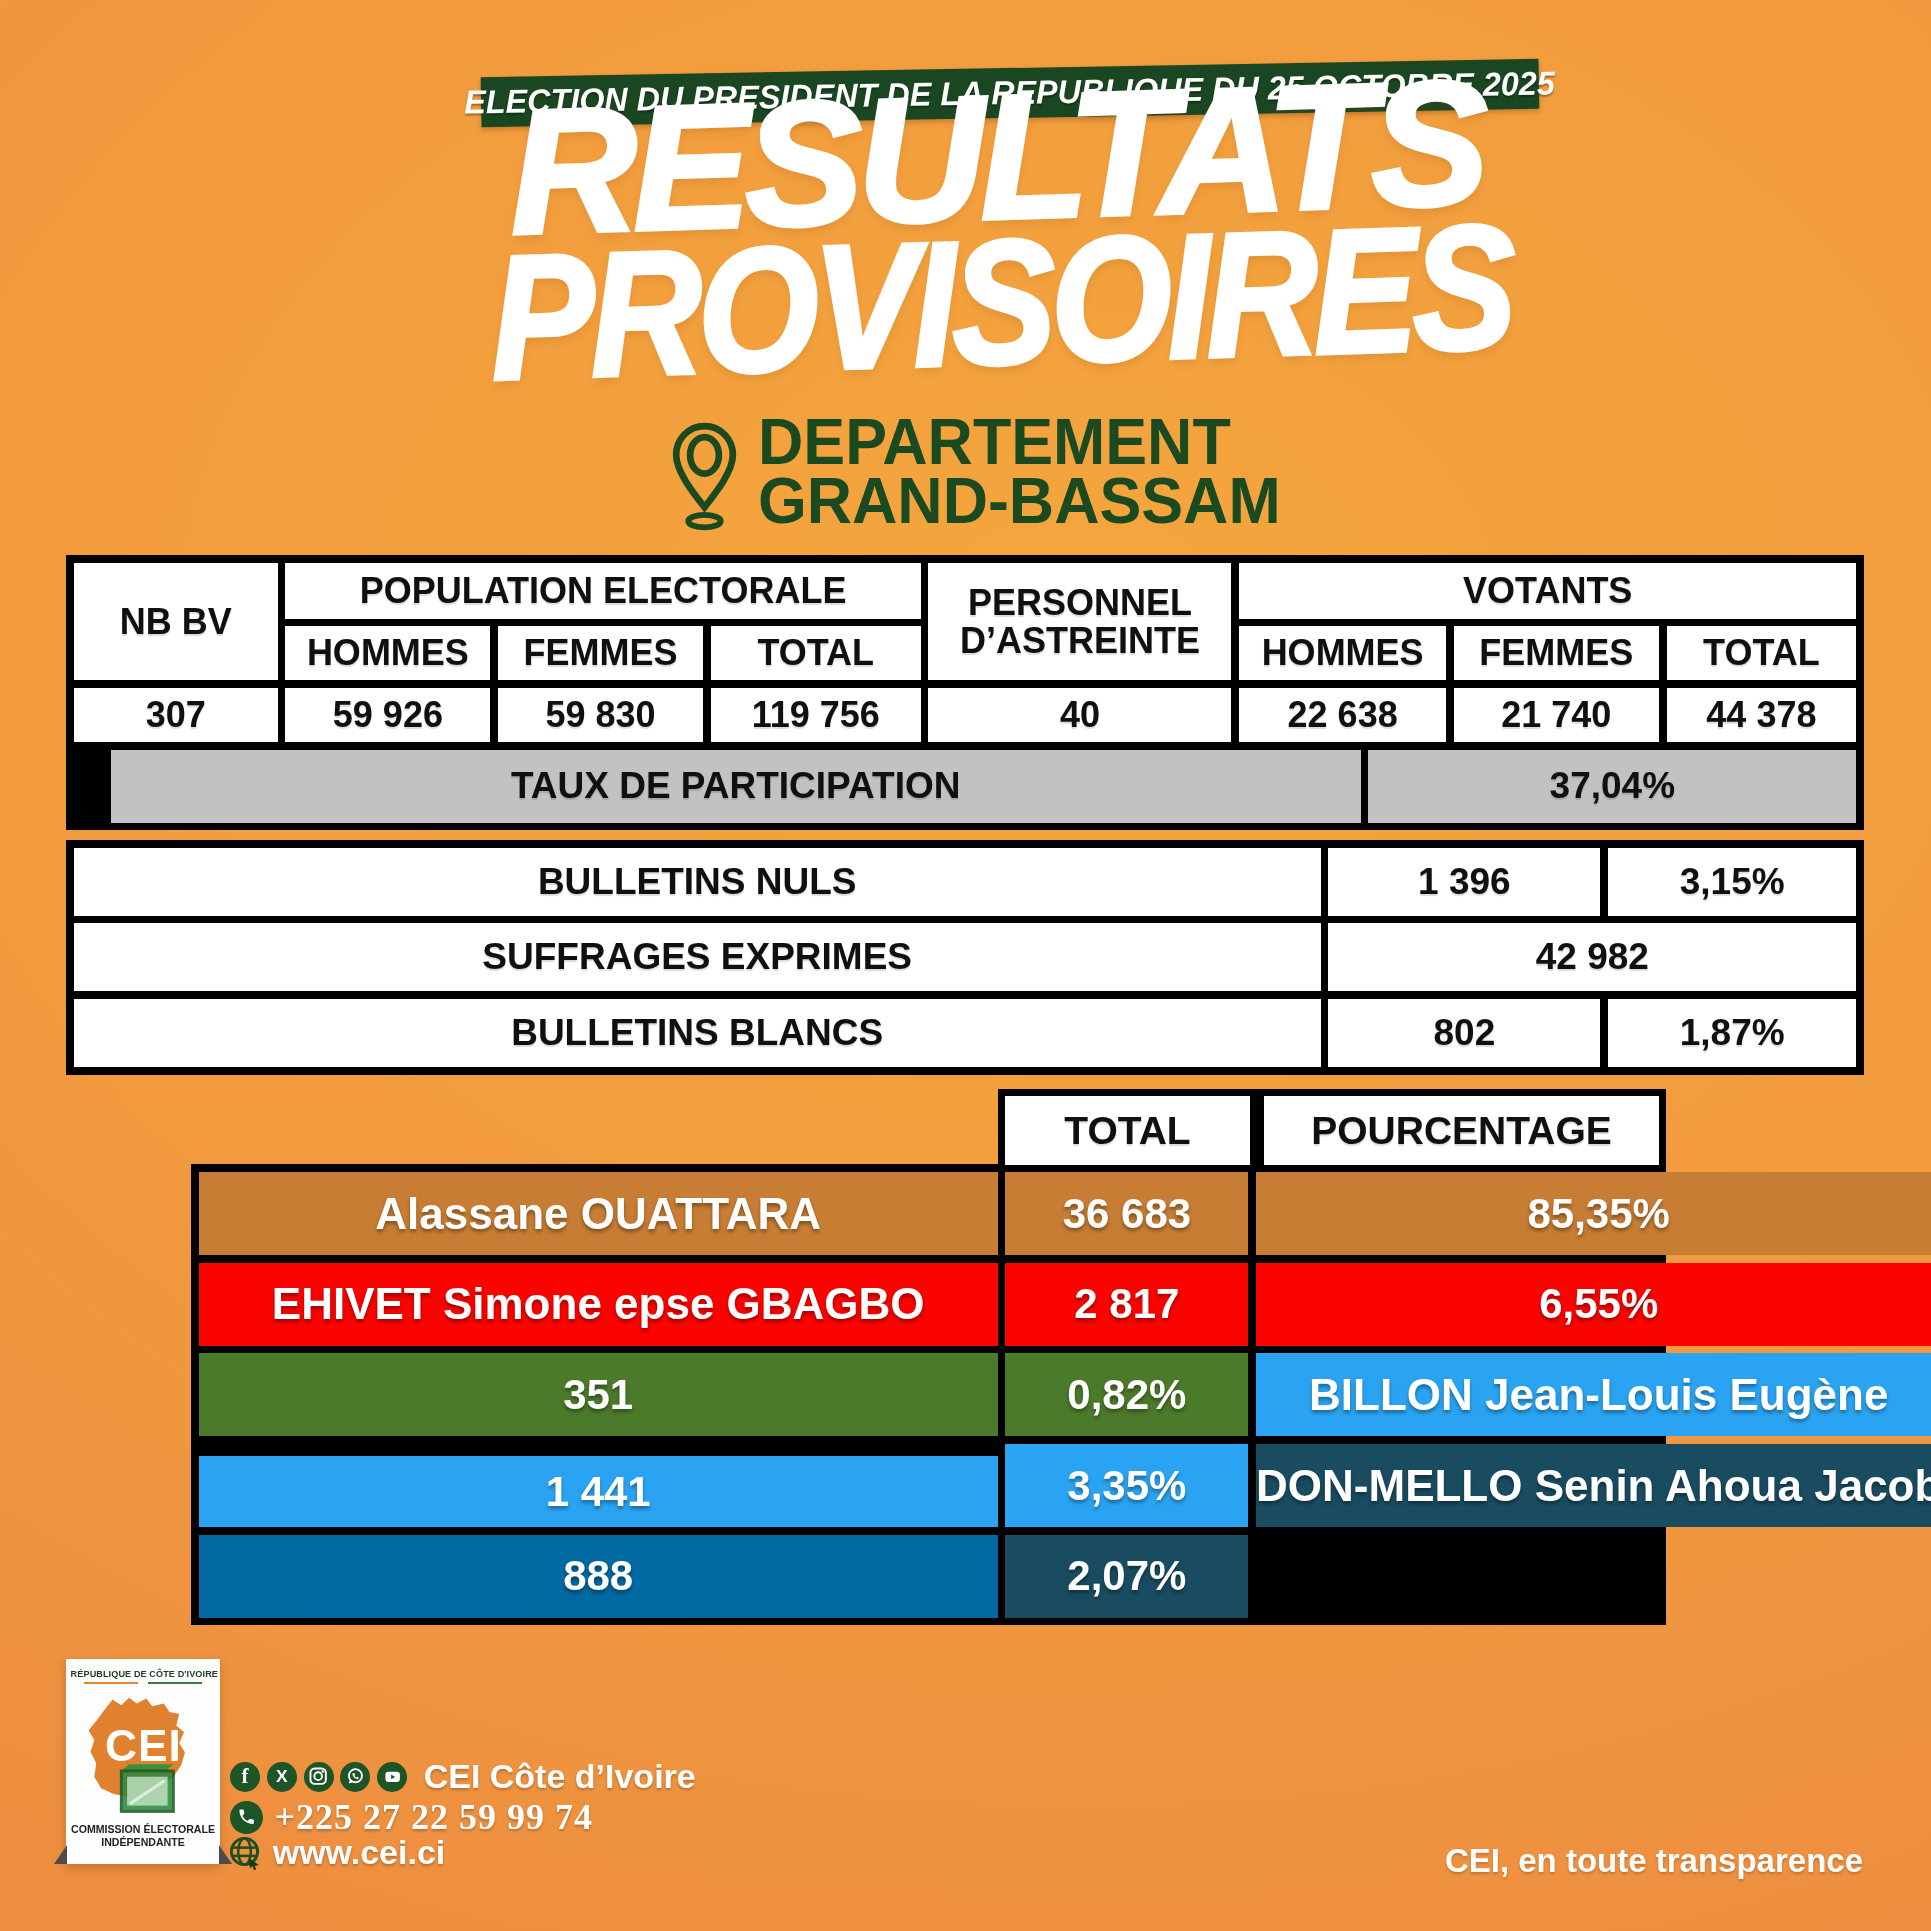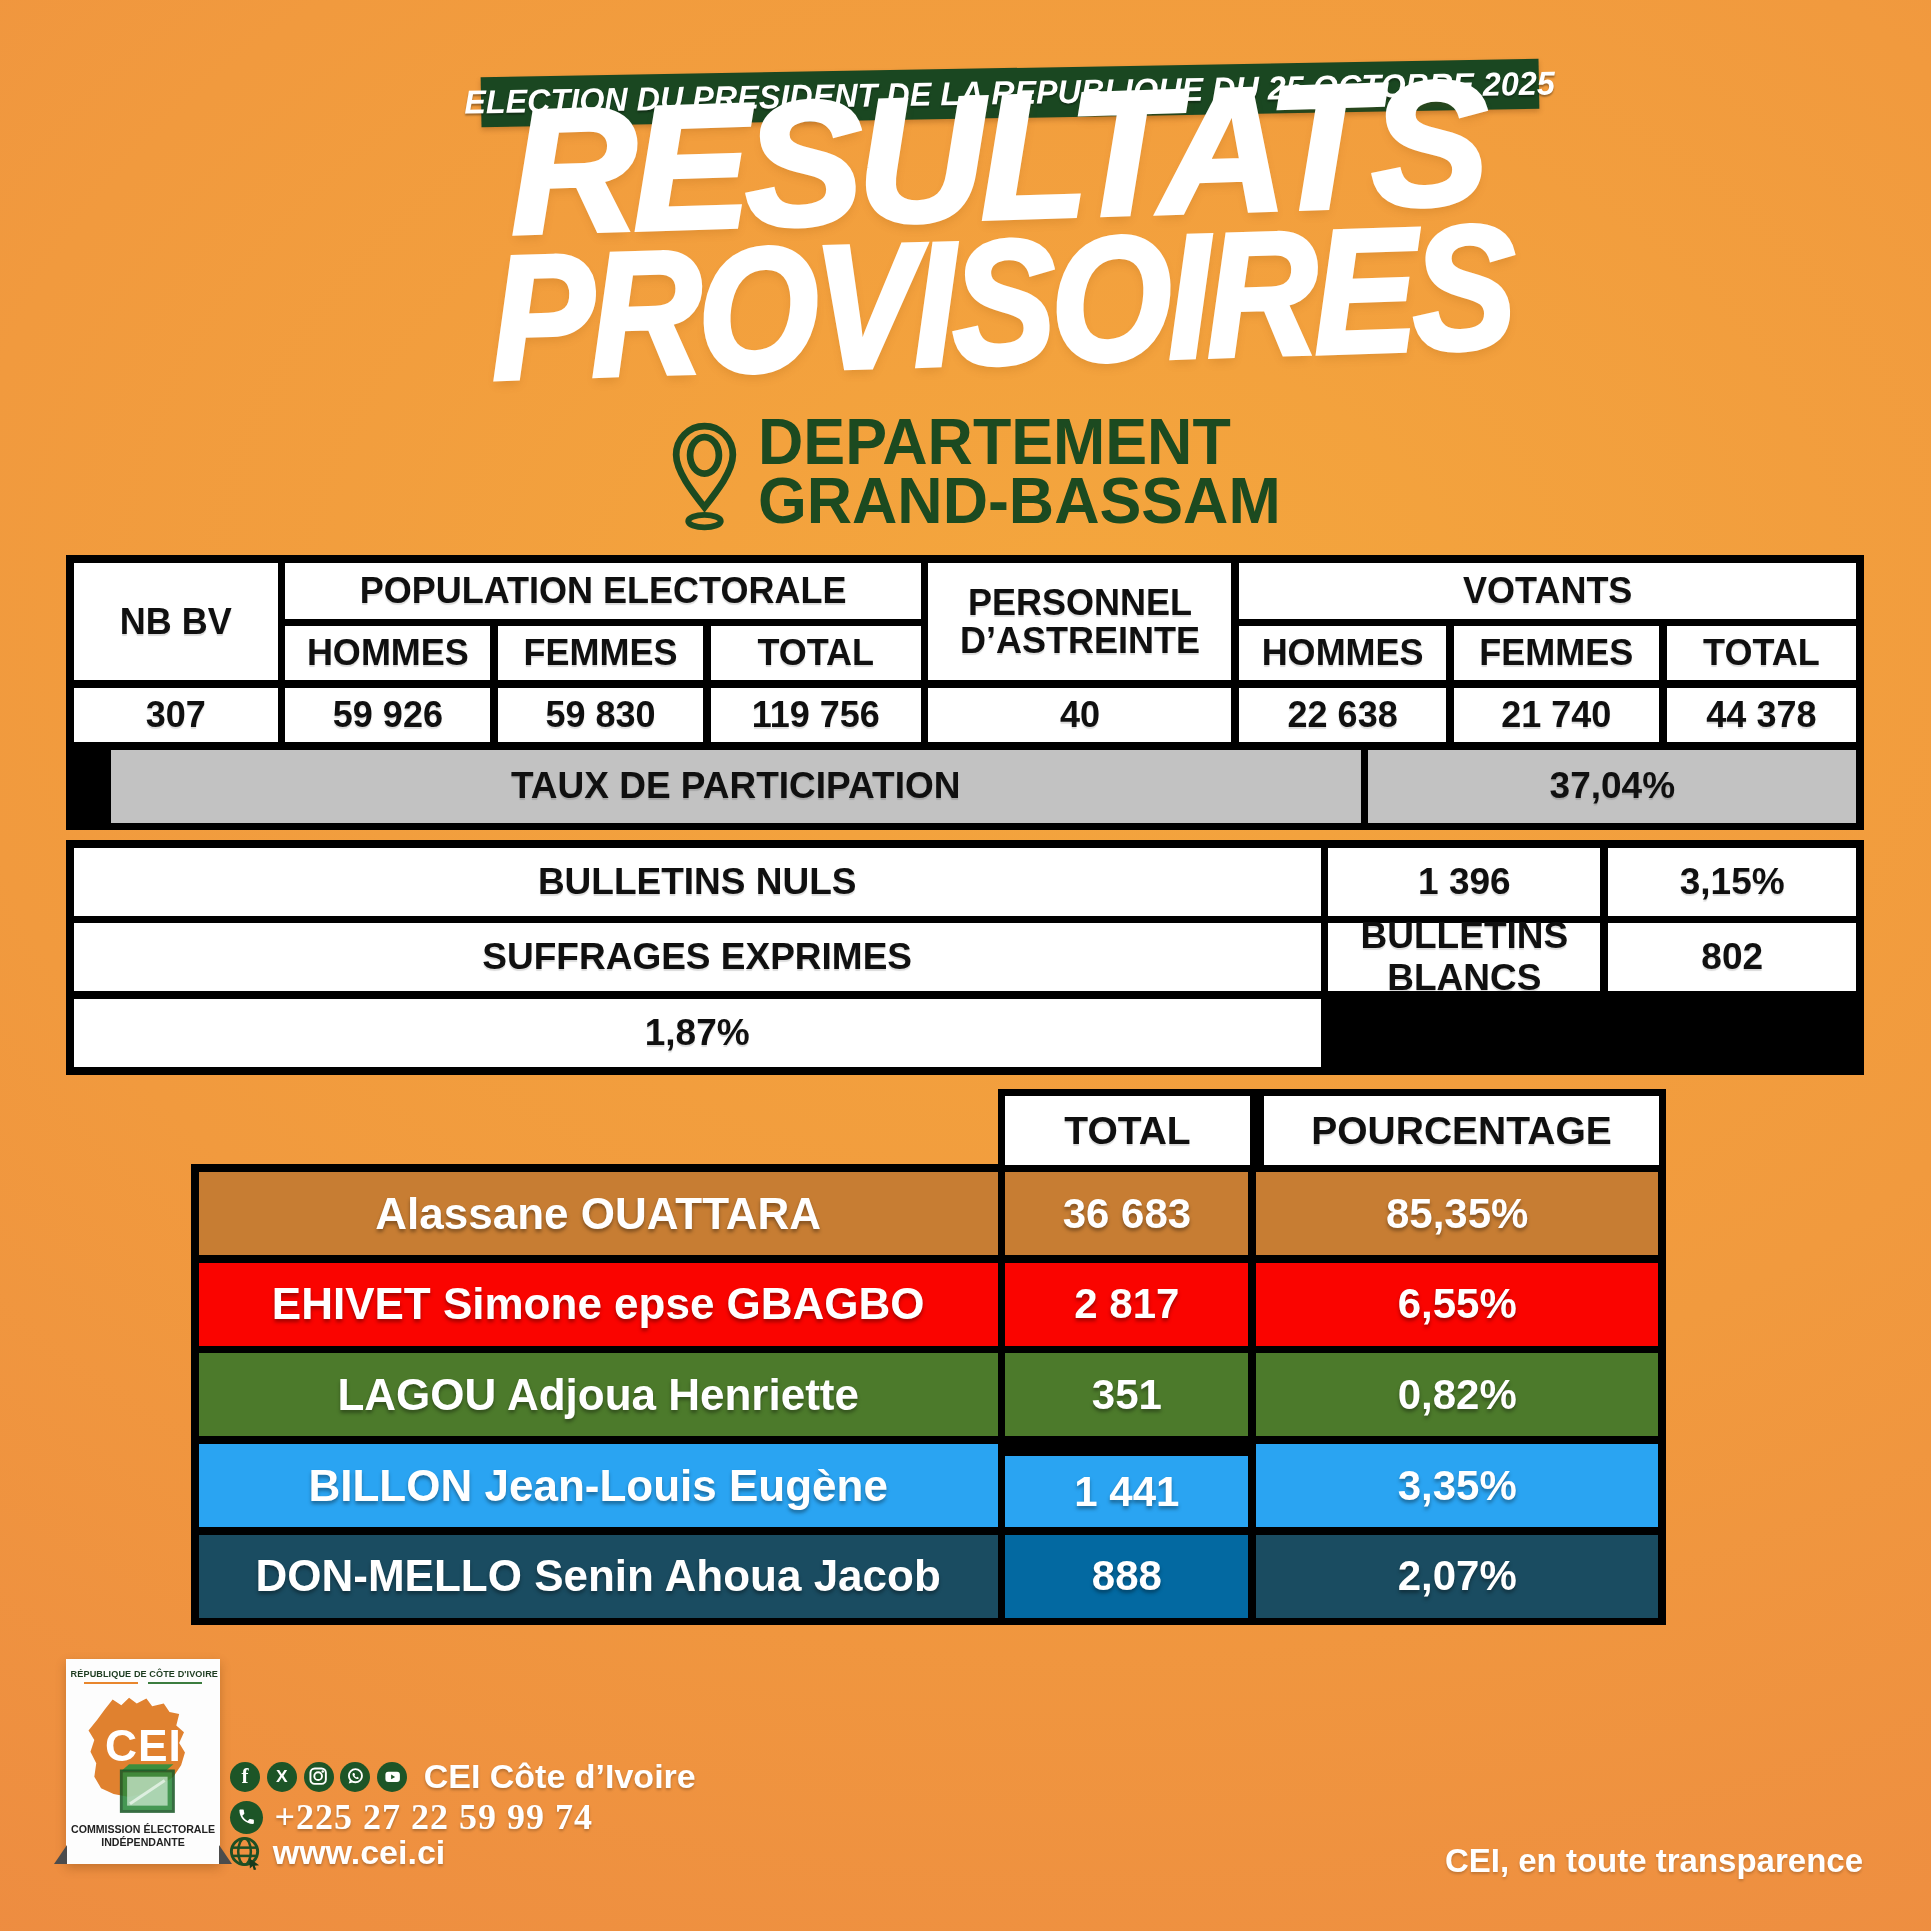--- a/index.html
+++ b/index.html
@@ -187,41 +187,41 @@
     </div>
   </div>
 
   <div class="blk t2">
     <div class="grid">
       <div class="cell">BULLETINS NULS</div>
       <div class="cell">1 396</div>
       <div class="cell">3,15%</div>
 
       <div class="cell">SUFFRAGES EXPRIMES</div>
+      <div class="cell span2">42 982</div>
 
       <div class="cell">BULLETINS BLANCS</div>
       <div class="cell">802</div>
       <div class="cell">1,87%</div>
     </div>
   </div>
 
   <div class="cand">
     <div class="hdr">
       <div></div>
       <div class="hcell">TOTAL</div>
       <div class="hcell">POURCENTAGE</div>
     </div>
     <div class="body">
         <div class="crow-cell name" style="background: rgb(199, 125, 51);">Alassane OUATTARA</div>
         <div class="crow-cell val" style="background: rgb(199, 125, 51);">36 683</div>
         <div class="crow-cell val" style="background: rgb(199, 125, 51);">85,35%</div>
         <div class="crow-cell name" style="background: rgb(250, 4, 0);">EHIVET Simone epse GBAGBO</div>
         <div class="crow-cell val" style="background: rgb(250, 4, 0);">2 817</div>
         <div class="crow-cell val" style="background: rgb(250, 4, 0);">6,55%</div>
-        <div class="crow-cell name" style="background: rgb(76, 122, 43);">LAGOU Adjoua Henriette</div>
         <div class="crow-cell val" style="background: rgb(76, 122, 43);">351</div>
         <div class="crow-cell val" style="background: rgb(76, 122, 43);">0,82%</div>
         <div class="crow-cell name" style="background: rgb(42, 164, 242);">BILLON Jean-Louis Eugène</div>
         <div class="crow-cell val" style="background: rgb(42, 164, 242); margin-top: 12px;">1 441</div>
         <div class="crow-cell val" style="background: rgb(42, 164, 242);">3,35%</div>
         <div class="crow-cell name" style="background: rgb(26, 76, 97); text-align: right;">DON-MELLO Senin Ahoua Jacob</div>
         <div class="crow-cell val" style="background: #0369a1;">888</div>
         <div class="crow-cell val" style="background: rgb(26, 76, 97);">2,07%</div>
       </div>
   </div>

